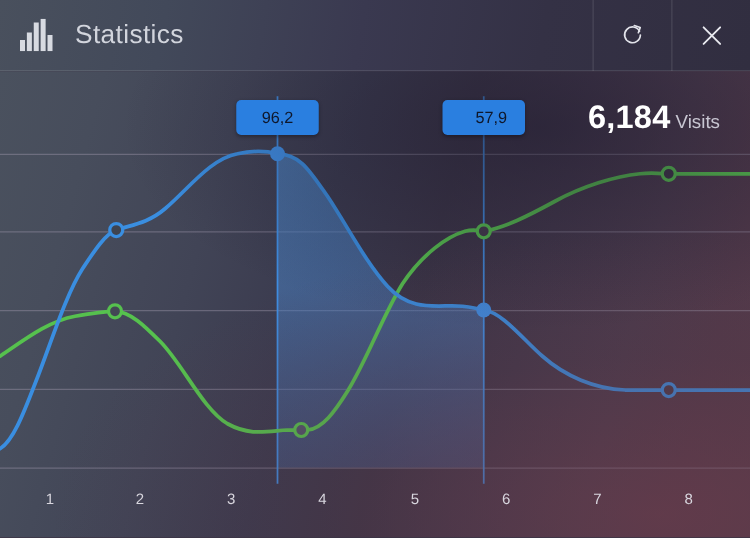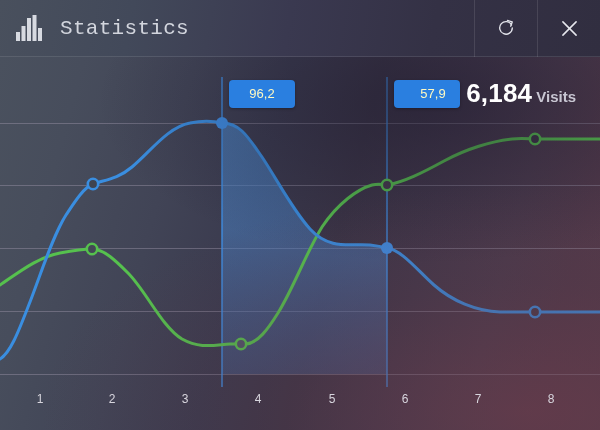--- a/index.html
+++ b/index.html
@@ -17,21 +17,20 @@
     position:absolute; left:0; top:0; width:600px; height:57px;
     background:linear-gradient(100deg,#49505d 0%,#42495a 22%,#3a3950 48%,#343145 72%,#312e40 100%);
     display:flex; align-items:center;
     border-bottom:1px solid rgba(255,255,255,0.10);
   }
   #header-left { display:flex; align-items:center; padding-left:16px; flex:1; height:100%; }
   .bar-icon { width:28px; height:26px; display:block; }
   #app-title {
     margin-left:16px; font-size:21px; color:#d2d5dd; font-weight:400;
     letter-spacing:0.3px;
-    font-family:Liberation Mono, monospace;
   }
   .hdr-btn {
     width:63px; height:57px; display:flex; align-items:center; justify-content:center;
     border-left:1px solid rgba(255,255,255,0.11);
     cursor:pointer;
   }
   .hdr-btn svg { display:block; }
 
   
   #chart-area {
@@ -55,35 +54,34 @@
     content:""; position:absolute; inset:0;
     background:radial-gradient(120% 90% at 88% 95%, rgba(110,60,75,0.55) 0%, rgba(90,55,70,0.25) 38%, rgba(0,0,0,0) 68%),
                radial-gradient(90% 70% at 72% 12%, rgba(30,26,46,0.55) 0%, rgba(0,0,0,0) 62%);
     pointer-events:none;
   }
   #plot { position:absolute; inset:0; width:600px; height:373px; }
 
   
   .tooltip {
     position:absolute; transform:translateX(-50%);
-    background:#2a7fe0; color:#fef9c3;
+    background:#2a7fe0; color:#0f172a;
     font-size:13px; line-height:1;
     padding:7px 0 8px 0; width:66px; text-align:center;
     border-radius:4px;
     box-shadow:0 1px 3px rgba(0,0,0,0.3);
     z-index:6;
-    margin-left:40px;
   }
   
   #summary {
     position:absolute; right:24px; top:21px; z-index:6;
     color:#ffffff; white-space:nowrap;
   }
   #visits-value { font-size:26px; font-weight:bold; letter-spacing:0.2px; }
-  #visits-label { font-size:15px; color:#c8c6d2; font-weight:700; margin-left:4px; }
+  #visits-label { font-size:15px; color:#c8c6d2; font-weight:400; margin-left:4px; }
 
   
   #xaxis { position:absolute; left:0; bottom:0; width:600px; height:46px; z-index:5; }
   .xlab {
     position:absolute; top:8px; transform:translateX(-50%);
     font-size:12px; color:#d8d6de;
   }
 </style>
 </head>
 <body>

